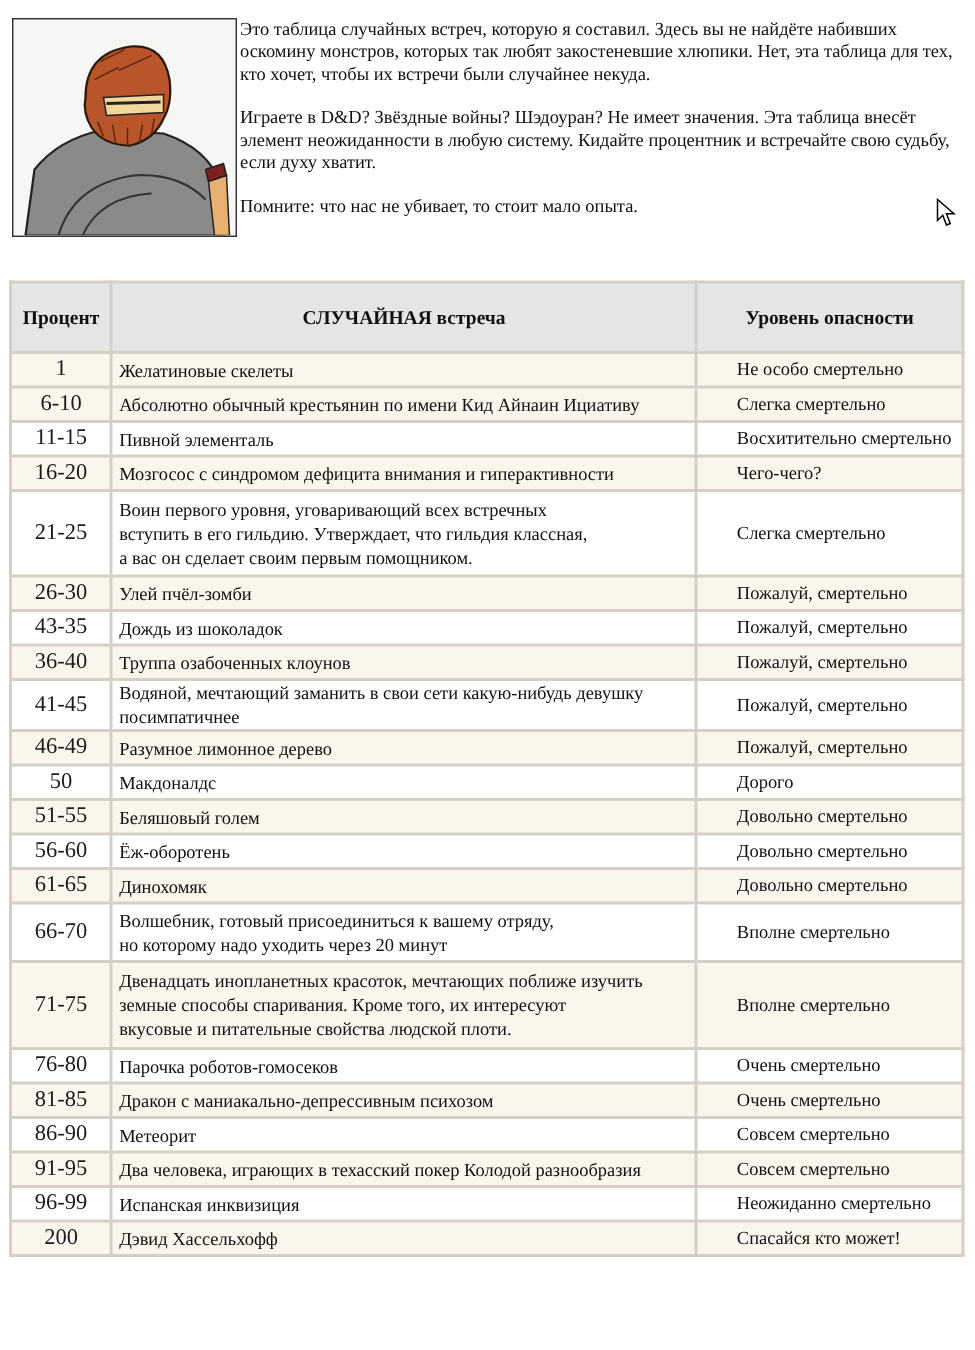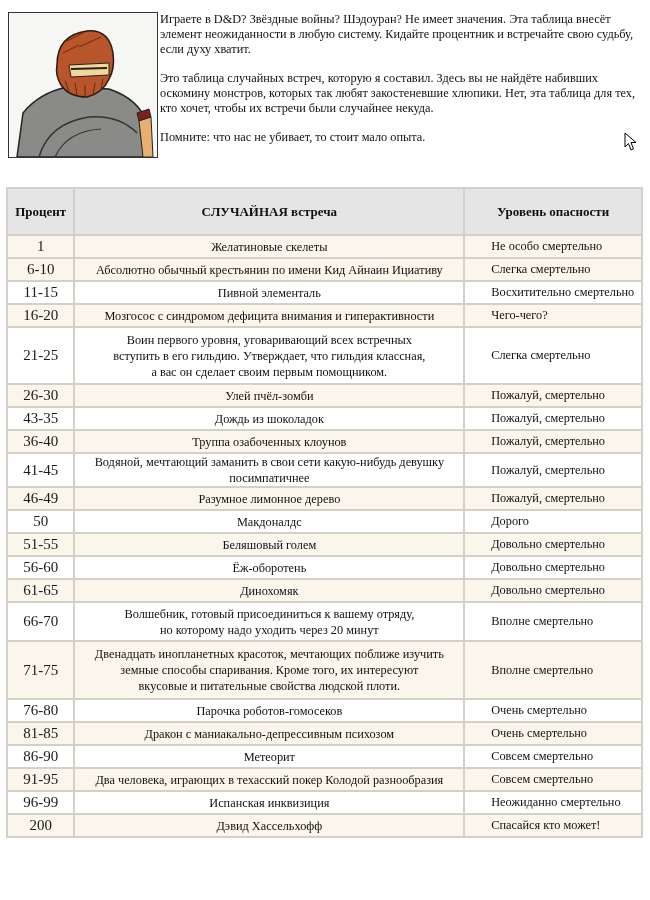--- a/index.html
+++ b/index.html
@@ -87,21 +87,21 @@
       line-height: 16px;
     }
     .enc-table td.danger {
       width: 146px;
       white-space: nowrap;
       padding-left: 26px;
     }
     .enc-table tr.tall3 td { height: 55px; }
     .enc-table tr.tall2 td { height: 37px; }
     .enc-table tr.tall3b td { height: 56px; }
-    .line { display: block; text-align: center; }
+    .line { display: block; }
   </style>
 </head>
 <body>
 
 <div class="intro">
   <div class="avatar-frame">
     <svg width="148" height="144" viewBox="0 0 148 144">
       <rect width="148" height="144" fill="#f6f6f4"></rect>
 
       <path d="M8 144 L14 100 Q30 80 58 74 L100 76 Q130 86 138 110 L140 144 Z" fill="#8a8a88" stroke="#222" stroke-width="1.5"></path>
@@ -114,22 +114,22 @@
       <path d="M48 52 Q48 22 78 18 Q100 16 104 40 Q106 56 100 66 Q94 80 78 84 Q60 84 52 72 Q46 62 48 52 Z" fill="#b8552a" stroke="#2a1a10" stroke-width="1.5"></path>
 
       <path d="M60 52 L100 50 L100 62 L62 64 Z" fill="#f3d79a" stroke="#222" stroke-width="1"></path>
       <path d="M62 56 L98 55" stroke="#222" stroke-width="2"></path>
 
       <path d="M56 68 L60 78 M66 70 L68 82 M76 72 L76 84 M86 70 L84 82 M94 66 L92 76" stroke="#5a2a10" stroke-width="1"></path>
       <path d="M58 28 L74 20 M70 34 L92 24 M54 40 L70 32" stroke="#6a2a10" stroke-width="1"></path>
     </svg>
   </div>
   <div class="intro-text">
+    <p>Это таблица случайных встреч, которую я составил. Здесь вы не найдёте набивших оскомину монстров, которых так любят закостеневшие хлюпики. Нет, эта таблица для тех, кто хочет, чтобы их встречи были случайнее некуда.</p>
     <p>Играете в D&amp;D? Звёздные войны? Шэдоуран? Не имеет значения. Эта таблица внесёт элемент неожиданности в любую систему. Кидайте процентник и встречайте свою судьбу, если духу хватит.</p>
-    <p>Это таблица случайных встреч, которую я составил. Здесь вы не найдёте набивших оскомину монстров, которых так любят закостеневшие хлюпики. Нет, эта таблица для тех, кто хочет, чтобы их встречи были случайнее некуда.</p>
     <p>Помните: что нас не убивает, то стоит мало опыта.</p>
   </div>
 </div>
 
 <svg class="cursor" viewBox="0 0 14 20">
   <path d="M1 1 L1 15 L4.5 11.5 L7 18 L9.5 17 L7 10.5 L12 10.5 Z" fill="#ffffff" stroke="#000000" stroke-width="1"></path>
 </svg>
 
 <table class="enc-table">
   <thead>

